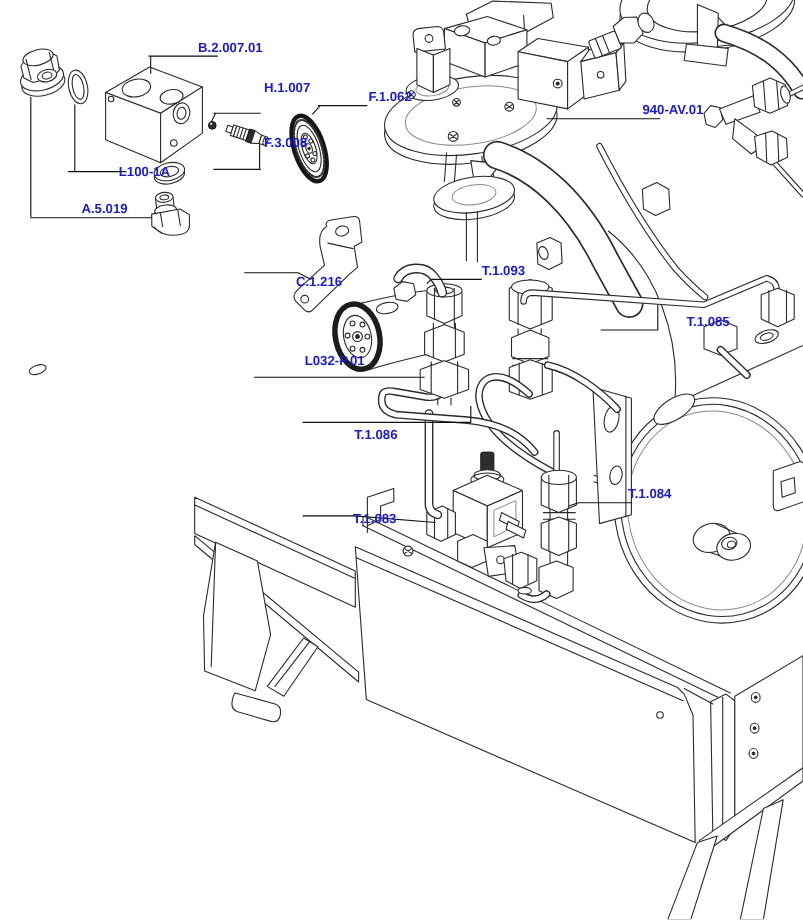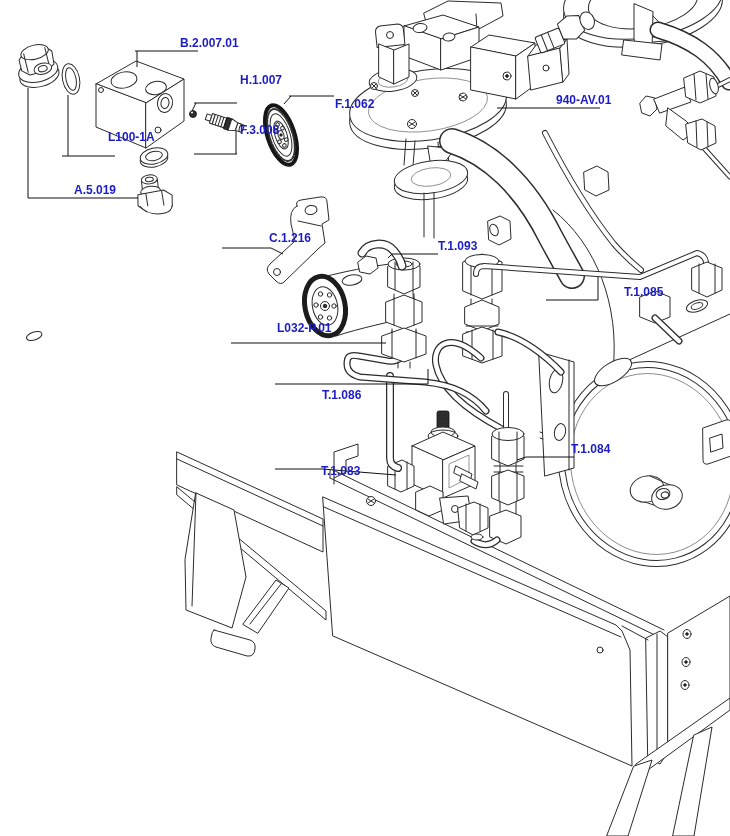--- a/index.html
+++ b/index.html
@@ -414,26 +414,26 @@
     <path class="ld" d="M231,343 L386,343"></path>
     <path class="ld" d="M275,384 L428,384 L428,369"></path>
     <path class="ld" d="M275,469 L322,469 L396,475"></path>
     <path class="ld" d="M526,457 L574,457 M526,457 L517,460"></path>
   </g>
 </svg>
 
 <div class="labels">
   <div class="part-label" style="left:136px;top:37px">B.2.007.01</div>
   <div class="part-label" style="left:196px;top:74px">H.1.007</div>
-  <div class="part-label" style="left:291px;top:98px">F.1.062</div>
-  <div class="part-label" style="left:512px;top:94px">940-AV.01</div>
+  <div class="part-label" style="left:291px;top:82px">F.1.062</div>
+  <div class="part-label" style="left:540px;top:94px">940-AV.01</div>
   <div class="part-label" style="left:196px;top:124px">F.3.008</div>
-  <div class="part-label" style="left:64px;top:131px">L100-1A</div>
+  <div class="part-label" style="left:64px;top:150px">L100-1A</div>
   <div class="part-label" style="left:30px;top:184px">A.5.019</div>
-  <div class="part-label" style="left:225px;top:232px">C.1.216</div>
+  <div class="part-label" style="left:225px;top:250px">C.1.216</div>
   <div class="part-label" style="left:394px;top:240px">T.1.093</div>
   <div class="part-label" style="left:580px;top:286px">T.1.085</div>
   <div class="part-label" style="left:233px;top:322px">L032-P.01</div>
   <div class="part-label" style="left:278px;top:389px">T.1.086</div>
   <div class="part-label" style="left:277px;top:465px">T.1.083</div>
   <div class="part-label" style="left:527px;top:443px">T.1.084</div>
 </div>
 </div>
 
 </body></html>

